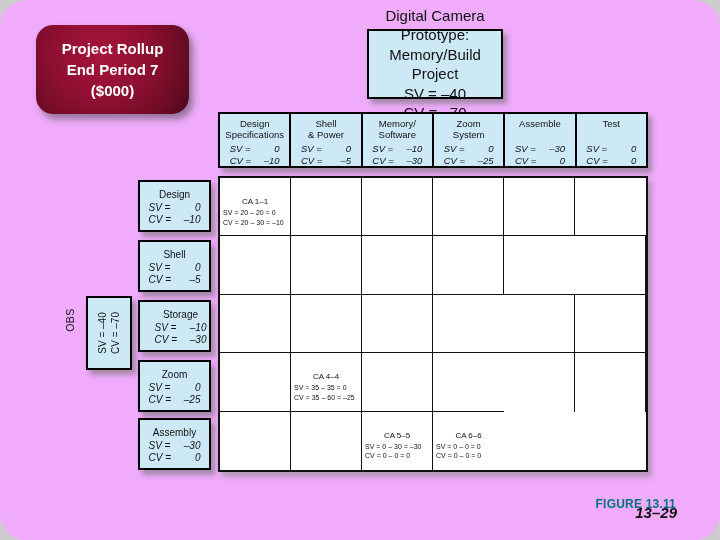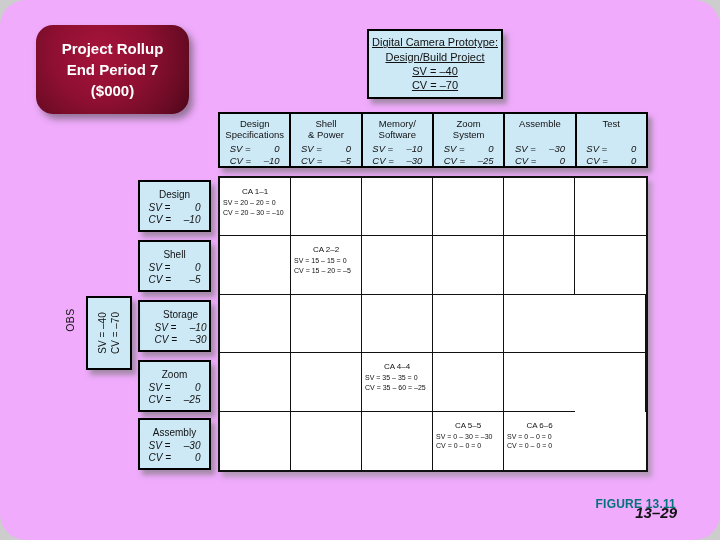--- a/index.html
+++ b/index.html
@@ -11,22 +11,22 @@
   .title-box{position:absolute;left:36px;top:25px;width:153px;height:89px;border-radius:17px;
     background:radial-gradient(circle at 42% 32%, #a8143c 0%, #8e0f31 45%, #6b0b25 78%, #4b0718 100%);
     box-shadow:4px 5px 7px rgba(70,70,70,.55);
     color:#ffffff;font-weight:bold;font-size:15px;line-height:1.4;
     display:flex;flex-direction:column;justify-content:center;text-align:center;}
 
   .bluebox{background:#cde9f6;border:2px solid #000;box-shadow:4px 5px 5px rgba(115,115,115,.6);}
 
   
   .project-box{position:absolute;left:367px;top:29px;width:132px;height:66px;
-    font-size:11px;line-height:1.3;text-align:center;color:#111;
-    display:flex;flex-direction:column;justify-content:center;text-decoration:underline;}
+    font-size:15px;line-height:1.3;text-align:center;color:#111;
+    display:flex;flex-direction:column;justify-content:center;}
 
   
   .wbs-row{position:absolute;left:218px;top:112px;width:430px;height:56px;display:flex;
     box-shadow:4px 5px 5px rgba(115,115,115,.6);}
   .wbs-box{flex:1;background:#cde9f6;border:2px solid #000;margin-left:-2px;
     font-size:9.5px;color:#111;padding-top:5px;box-sizing:border-box;}
   .wbs-box:first-child{margin-left:0;}
   .wbs-name{height:23px;text-align:center;line-height:1.15;}
   .metric{display:flex;justify-content:space-between;width:50px;margin:1px auto 0;font-style:italic;}
 
@@ -35,21 +35,21 @@
     text-align:center;box-sizing:border-box;padding-top:7px;}
   .obs-box-row .rowname{margin-bottom:2px;}
   .obs-box-row .metric{width:52px;}
 
   
   .grid{position:absolute;left:218px;top:176px;width:430px;height:296px;background:#fff;
     border:2px solid #111;box-sizing:border-box;display:grid;
     grid-template-columns:repeat(6,1fr);grid-template-rows:repeat(5,1fr);
     box-shadow:4px 5px 5px rgba(140,140,140,.6);}
   .cell{border-right:1px solid #111;border-bottom:1px solid #111;box-sizing:border-box;
-    padding-top:9px;overflow:hidden;}
+    padding-top:19px;overflow:hidden;}
   .cell.lastcol{border-right:none;} .cell.lastrow{border-bottom:none;}
   .ca-title{font-size:8px;text-align:center;margin-bottom:3px;color:#111;}
   .ca-line{font-size:7px;margin-top:2.5px;padding-left:3px;white-space:nowrap;color:#111;}
 
   
   .obs-label{position:absolute;left:52px;top:312px;width:40px;height:16px;text-align:center;
     font-size:10.5px;color:#111;transform:rotate(-90deg);letter-spacing:.5px;}
   .obs-box{position:absolute;left:86px;top:296px;width:42px;height:70px;}
   .obs-box-inner{position:absolute;left:50%;top:50%;width:70px;height:42px;
     transform:translate(-50%,-50%) rotate(-90deg);
@@ -68,21 +68,21 @@
 <div class="slide">
 
   <div class="title-box">
     <div>Project Rollup</div>
     <div>End Period 7</div>
     <div>($000)</div>
   </div>
 
   <div class="project-box bluebox">
     <div>Digital Camera Prototype:</div>
-    <div>Design/Build Project</div>
+    <div>Memory/Build Project</div>
     <div>SV = –40</div>
     <div>CV = –70</div>
   </div>
 
   <div class="wbs-row" id="wbsRow">
       <div class="wbs-box">
         <div class="wbs-name">
           <div>Design</div>
           <div>Specifications</div>
         </div>
@@ -170,25 +170,20 @@
         <div class="ca-title">CA 1–1</div>
         <div class="ca-line">SV = 20 – 20 = 0</div>
         <div class="ca-line">CV = 20 – 30 = –10</div>
       </div>
       <div class="cell"></div>
       <div class="cell"></div>
       <div class="cell"></div>
       <div class="cell"></div>
       <div class="cell lastcol"></div>
       <div class="cell"></div>
-      <div class="cell">
-        <div class="ca-title">CA 2–2</div>
-        <div class="ca-line">SV = 15 – 15 = 0</div>
-        <div class="ca-line">CV = 15 – 20 = –5</div>
-      </div>
       <div class="cell"></div>
       <div class="cell"></div>
       <div class="cell"></div>
       <div class="cell lastcol"></div>
       <div class="cell"></div>
       <div class="cell"></div>
       <div class="cell"></div>
       <div class="cell"></div>
       <div class="cell lastcol"></div>
       <div class="cell"></div>

